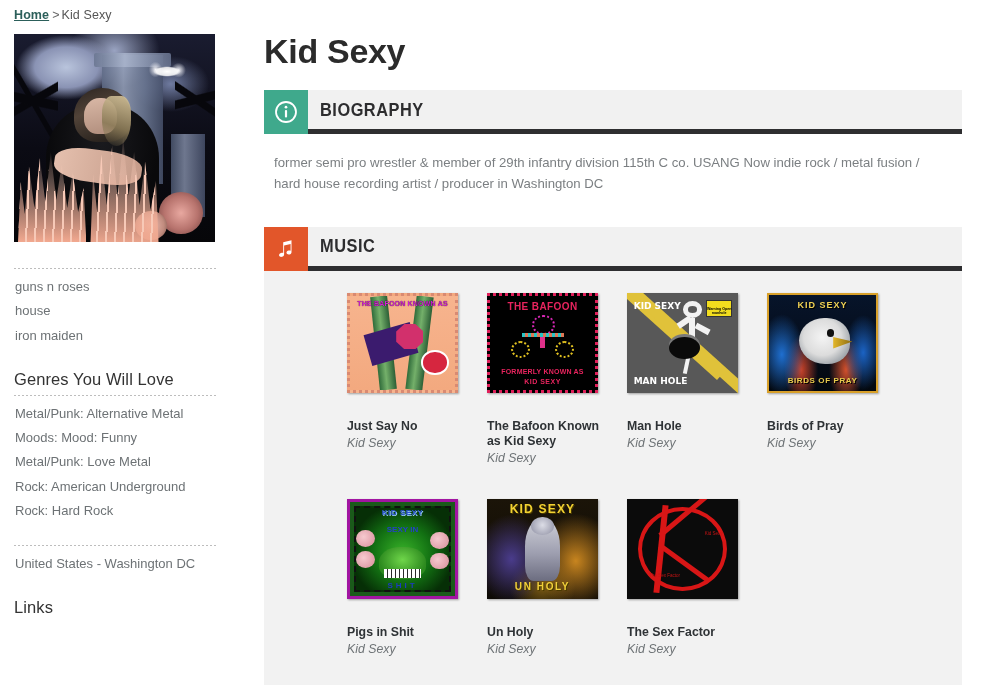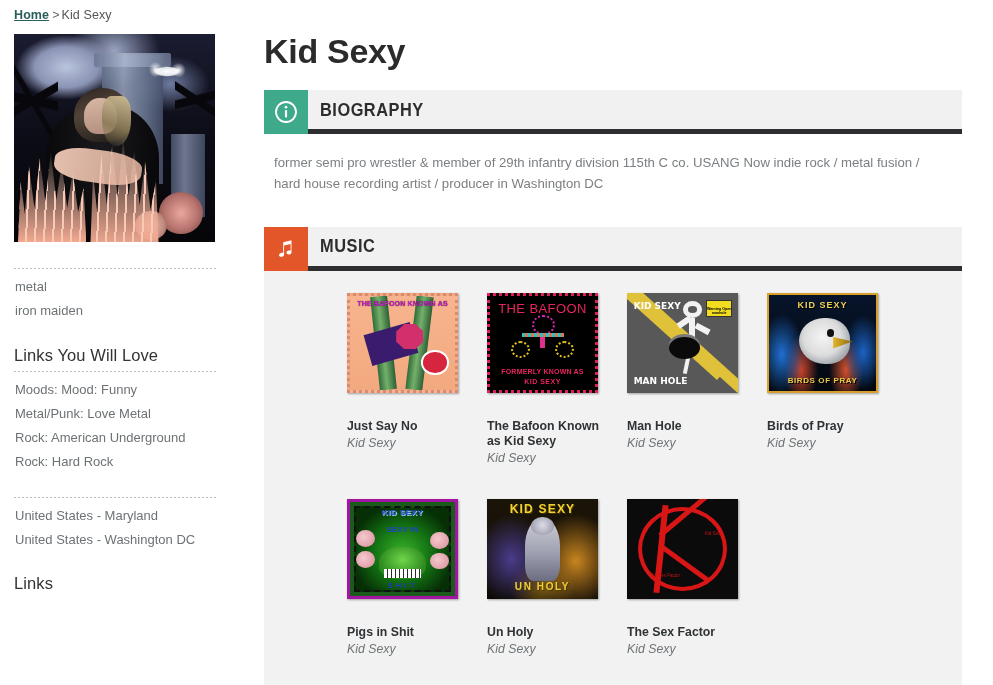--- a/index.html
+++ b/index.html
@@ -214,21 +214,21 @@
     background:#d2306c; clip-path: polygon(30% 0,70% 0,100% 30%,100% 70%,70% 100%,30% 100%,0 70%,0 30%);
   }
   .art-justsayno .badge {
     position:absolute; right:6%; bottom:16%; width:26%; height:26%;
     background:#d6263f; border-radius:50%; border:2px solid #fff;
   }
 
   .art-bafoon { background:#000; border:3px dotted #e01f5a; }
   .art-bafoon .t1 {
     position:absolute; top:6%; left:0; right:0; text-align:center;
-    color:#e8245e; font-size:13px; font-weight:400; letter-spacing:.4px;
+    color:#e8245e; font-size:10px; font-weight:700; letter-spacing:.4px;
   }
   .art-bafoon .ring {
     position:absolute; border-radius:50%;
     border:2px dotted #d727b5;
   }
   .art-bafoon .ring.top { left:40%; top:20%; width:22%; height:22%; }
   .art-bafoon .ring.bl { left:20%; top:48%; width:18%; height:18%; border-color:#e0c020;}
   .art-bafoon .ring.br { left:62%; top:48%; width:18%; height:18%; border-color:#e0c020;}
   .art-bafoon .bar {
     position:absolute; left:30%; top:40%; width:40%; height:4%;
@@ -443,36 +443,37 @@
       <div class="ph-hair2"></div>
       <div class="ph-arm"></div>
       <div class="ph-rose"></div>
       <div class="ph-rose2"></div>
       <div class="ph-flame f1"></div>
       <div class="ph-flame f2"></div>
     </div>
 
     <div class="side-sec first">
       <div class="side-rule"></div>
-      <a class="side-link" href="#">metal</a>
+      <a class="side-link" href="#">guns n roses</a>
+      <a class="side-link" href="#">house</a>
       <a class="side-link" href="#">iron maiden</a>
     </div>
 
     <div class="side-sec">
-      <div class="side-h">Links You Will Love</div>
+      <div class="side-h">Genres You Will Love</div>
       <div class="side-rule"></div>
+      <a class="side-link" href="#">Metal/Punk: Alternative Metal</a>
       <a class="side-link" href="#">Moods: Mood: Funny</a>
       <a class="side-link" href="#">Metal/Punk: Love Metal</a>
       <a class="side-link" href="#">Rock: American Underground</a>
       <a class="side-link" href="#">Rock: Hard Rock</a>
     </div>
 
     <div class="side-sec">
       <div class="side-rule"></div>
-      <a class="side-link" href="#">United States - Maryland</a>
       <a class="side-link" href="#">United States - Washington DC</a>
     </div>
 
     <div class="side-sec">
       <div class="side-h">Links</div>
 
     </div>
 
   </div>
 

